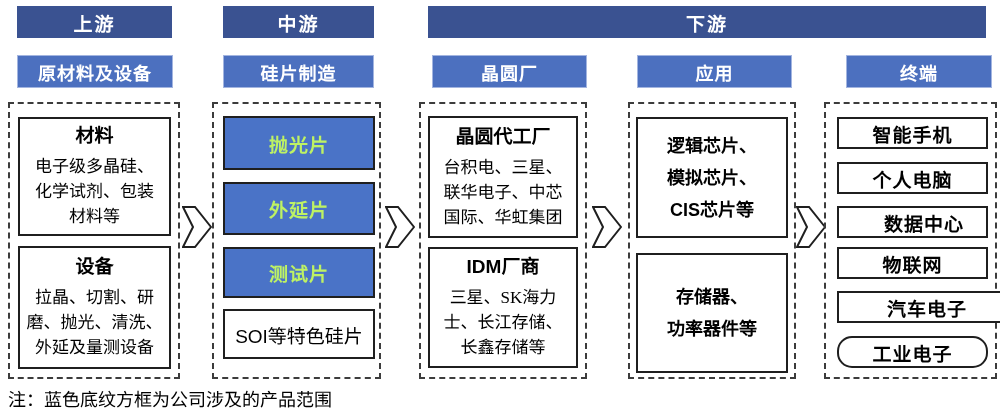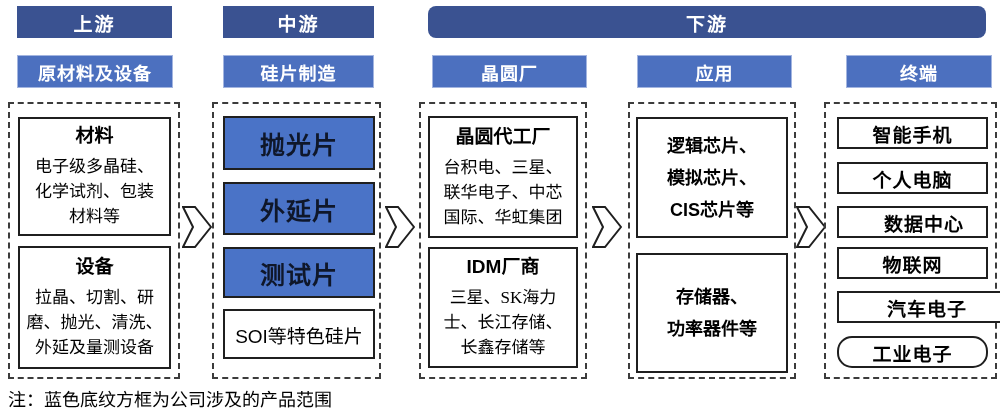--- a/index.html
+++ b/index.html
@@ -34,40 +34,40 @@
     border:2px solid #1f1f1f; background:#fff;
     display:flex; flex-direction:column; align-items:center; justify-content:center;
     text-align:center; color:#000;
   }
   .box .title { font-weight:bold; font-size:19px; line-height:24px; margin-bottom:6px; }
   .box .body {
     font-family:"Liberation Serif", serif; font-size:17px; line-height:25px;
     white-space:pre-line;
   }
   .box.product {
-    background:var(--product-box-bg,#4A73C7); color:#0f172a;
-    font-weight:bold; font-size:25px; letter-spacing:1px;
+    background:var(--product-box-bg,#4A73C7); color:#bef264;
+    font-weight:bold; font-size:19px; letter-spacing:1px;
   }
   .box.soi { font-weight:normal; font-size:19px; }
   .box.app { font-weight:bold; font-size:18px; line-height:32px; white-space:pre-line; }
   .box.term { font-weight:bold; font-size:19px; letter-spacing:1px; }
   .flow-arrow { position:absolute; top:206px; width:30px; height:42px; }
   .note {
     position:absolute; left:8px; top:385px;
     font-family:Liberation Serif, serif; font-size:18px; color:#000;
   }
 </style>
 </head>
 <body>
 
 <div class="canvas">
 
   <div class="stage-hdr" style="left:17px;width:155px;">上游</div>
   <div class="stage-hdr" style="left:223px;width:151px;">中游</div>
-  <div class="stage-hdr" style="left:428px;width:558px;border-radius:8px;">下游</div>
+  <div class="stage-hdr" style="left:428px;width:558px;">下游</div>
 
   <div class="seg-hdr" style="left:17px;width:156px;">原材料及设备</div>
   <div class="seg-hdr" style="left:223px;width:151px;">硅片制造</div>
   <div class="seg-hdr" style="left:637px;width:155px;">应用</div>
   <div class="seg-hdr" style="left:432px;width:155px;">晶圆厂</div>
   <div class="seg-hdr" style="left:846px;width:146px;">终端</div>
 
   <div class="col" style="left:8px;width:172px;"></div>
   <div class="box" style="left:18px;top:117px;width:153px;height:119px;">
     <div class="title">材料</div>

